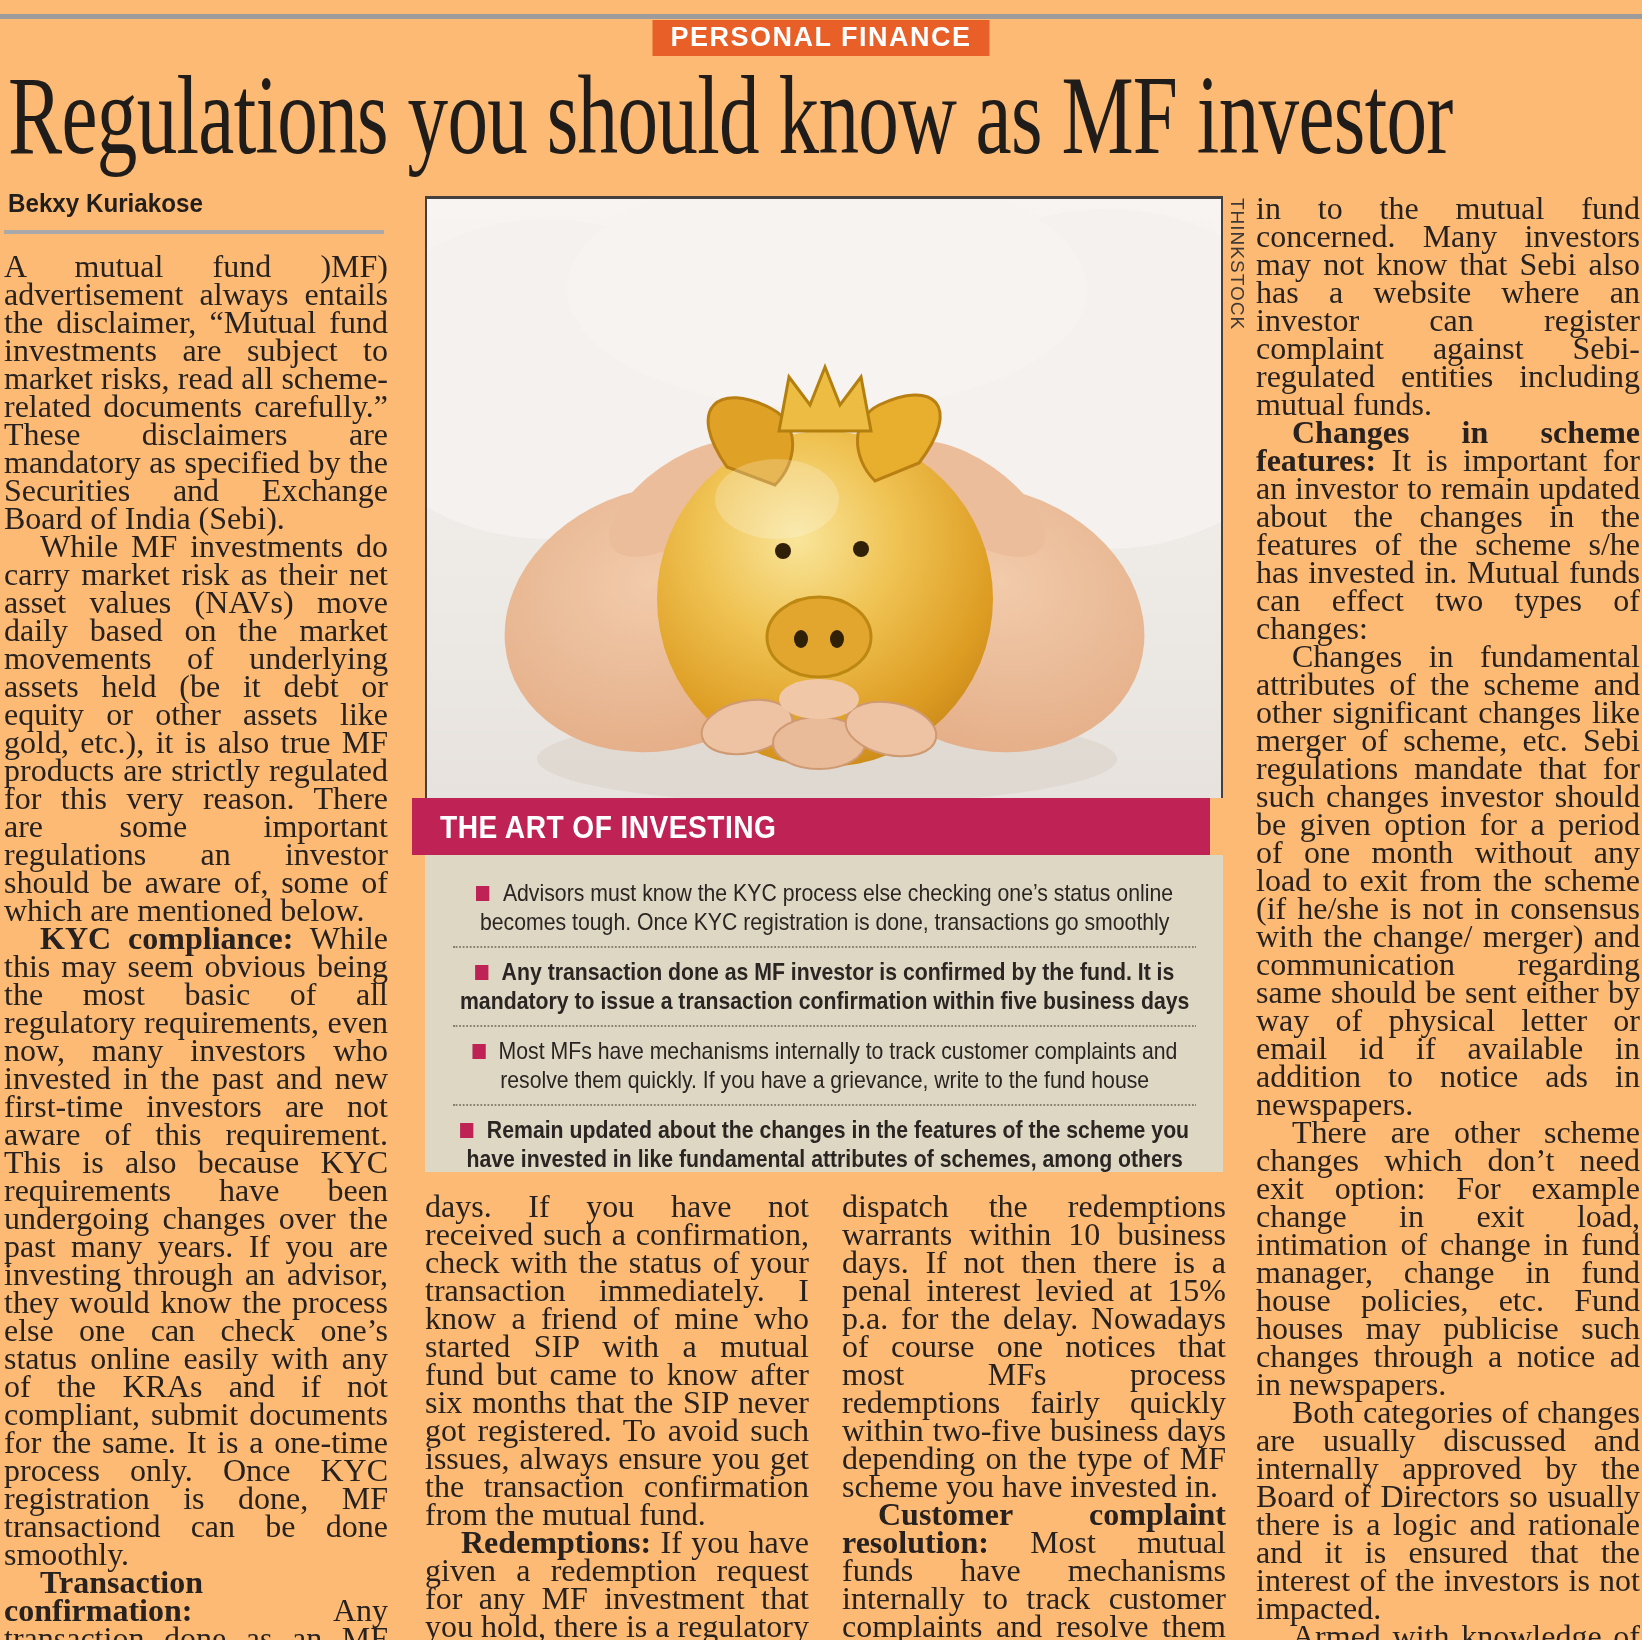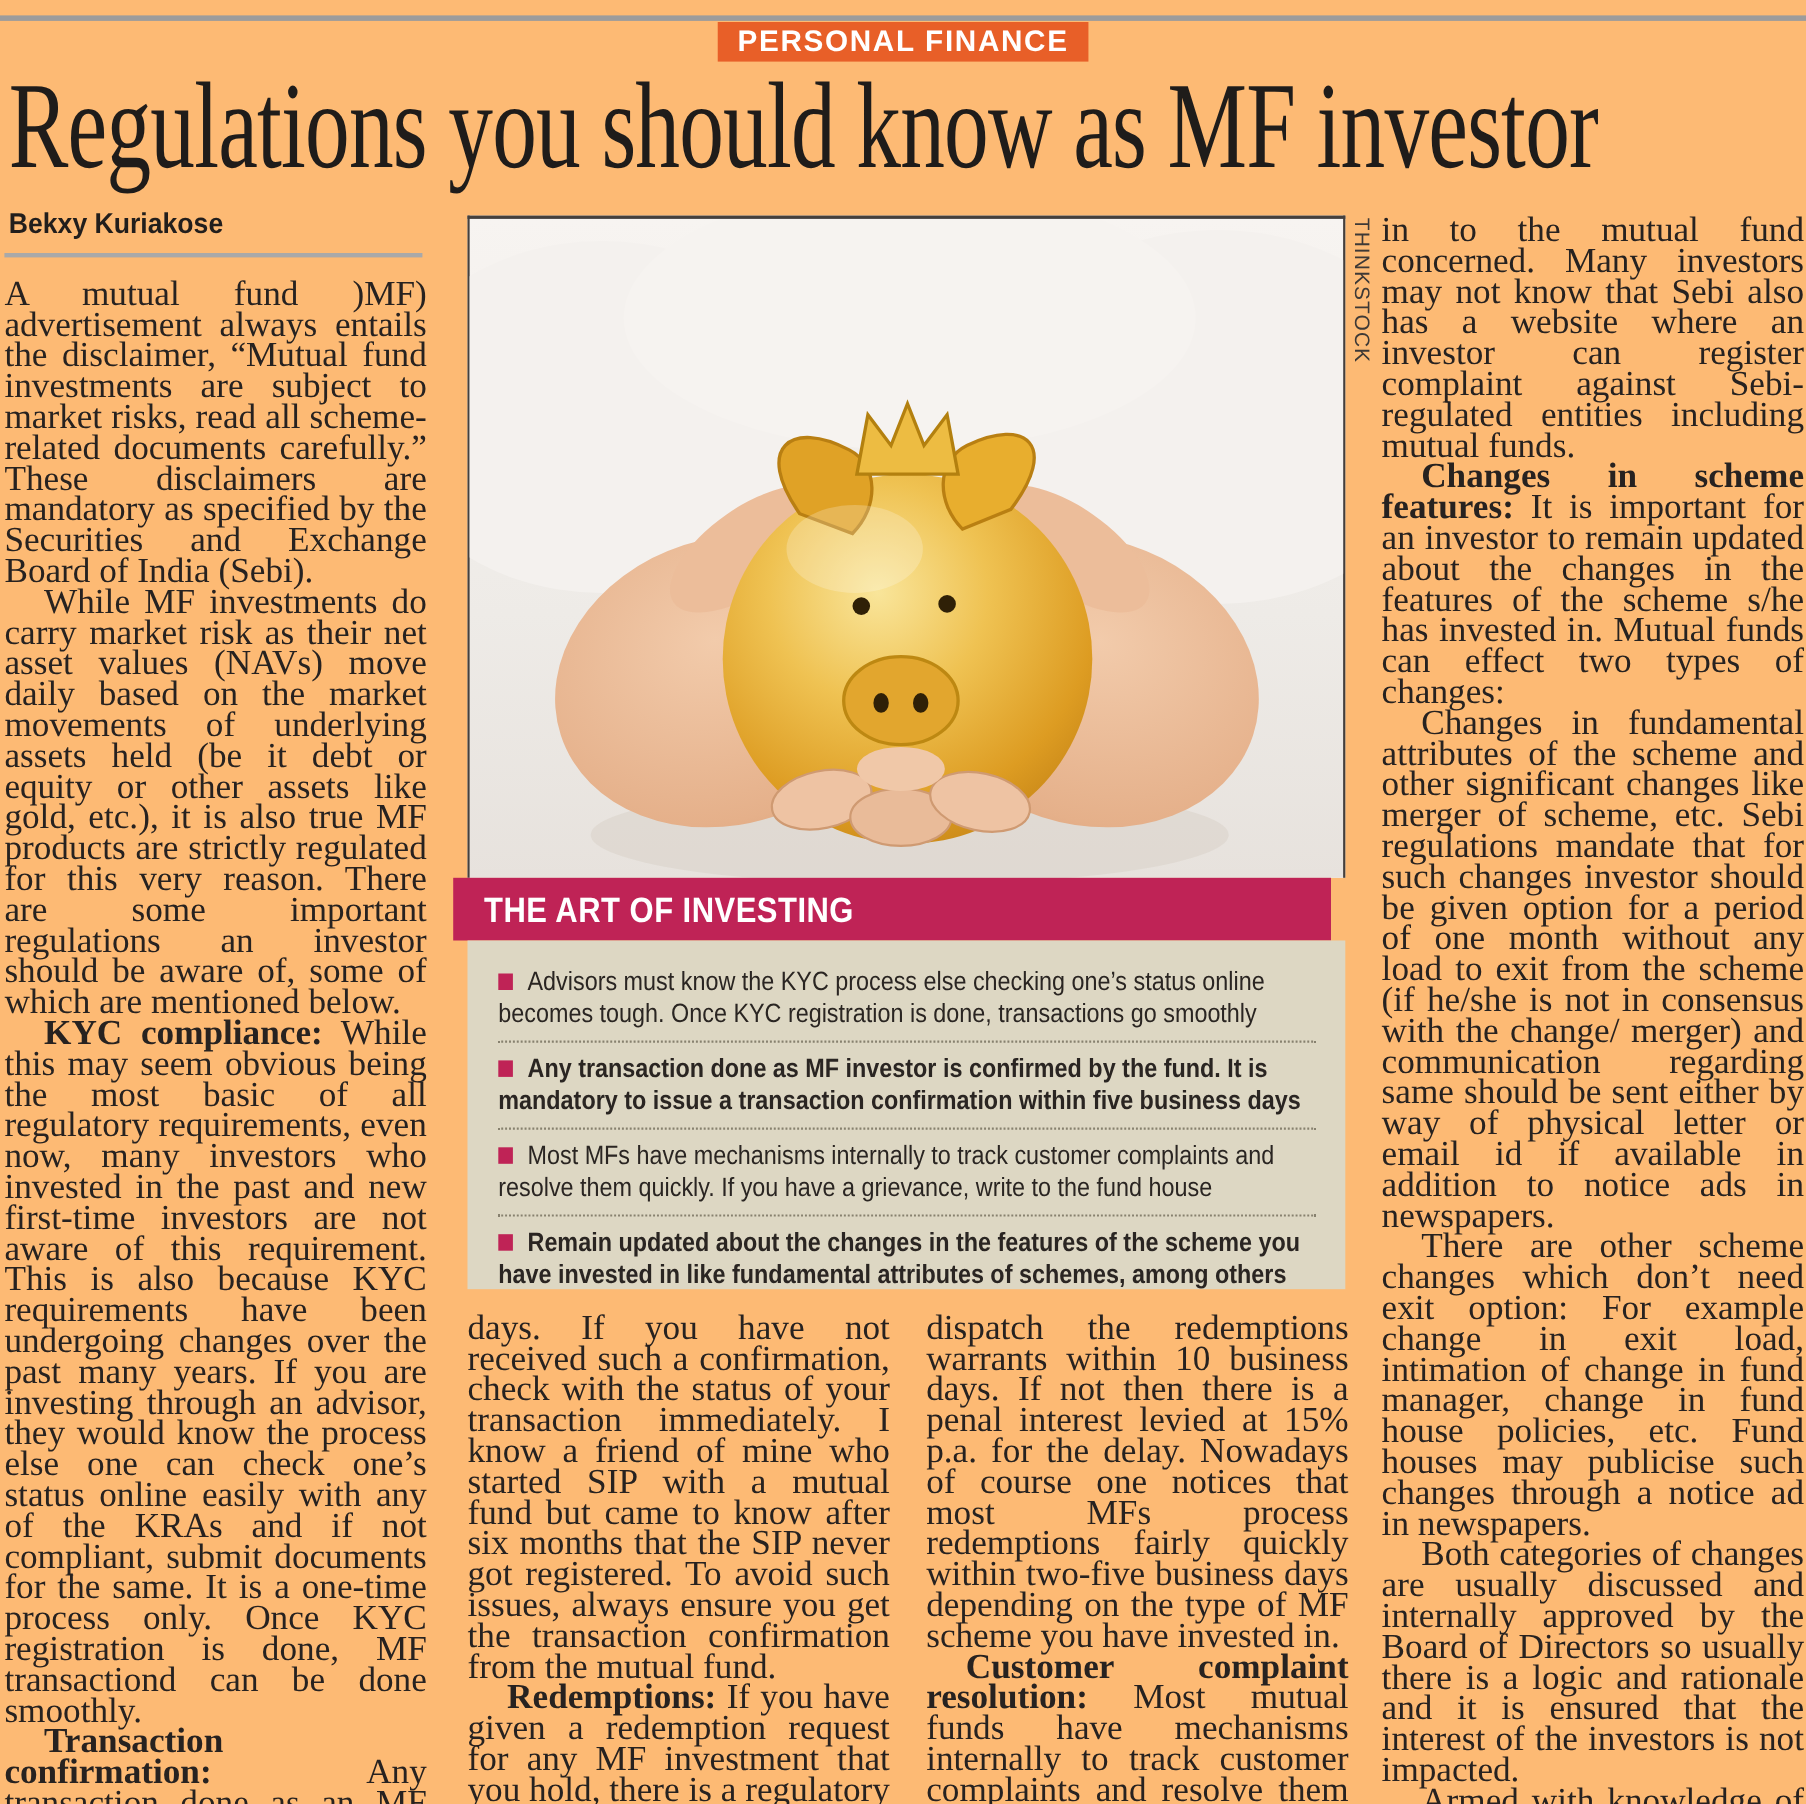--- a/index.html
+++ b/index.html
@@ -51,21 +51,21 @@
     font-size:19px; letter-spacing:1px; color:#3e3936; white-space:nowrap;
   }
 
   .banner { position:absolute; left:412px; top:798px; width:798px; height:57px; background:#bf2356; }
   .banner-title {
     margin:0; position:absolute; left:28px; top:11px; color:#ffffff;
     font-family:"Liberation Sans", sans-serif; font-weight:bold; font-size:32px;
     transform:scaleX(0.88); transform-origin:left top; letter-spacing:0.5px; white-space:nowrap;
   }
 
-  .infobox { position:absolute; left:425px; top:855px; width:798px; height:317px; background:#ddd7c3; overflow:hidden; }
+  .infobox { position:absolute; left:425px; top:855px; width:798px; height:317px; background:#ddd7c3; overflow:hidden;text-align:center; }
   .infobox-list {
     position:absolute; left:28px; top:14px; width:840px;
     transform:scaleX(0.885); transform-origin:left top;
     font-family:"Liberation Sans", sans-serif; font-size:24px; line-height:29px; color:#2a2522;
   }
   .binfo-item { padding:9px 0 10px; }
   .binfo-item.bold { font-weight:bold; }
   .binfo-item.sep { border-top:2px dotted #87816f; }
   .sq { display:inline-block; width:15px; height:15px; background:#bf2356; margin-right:15px; }
 </style>

